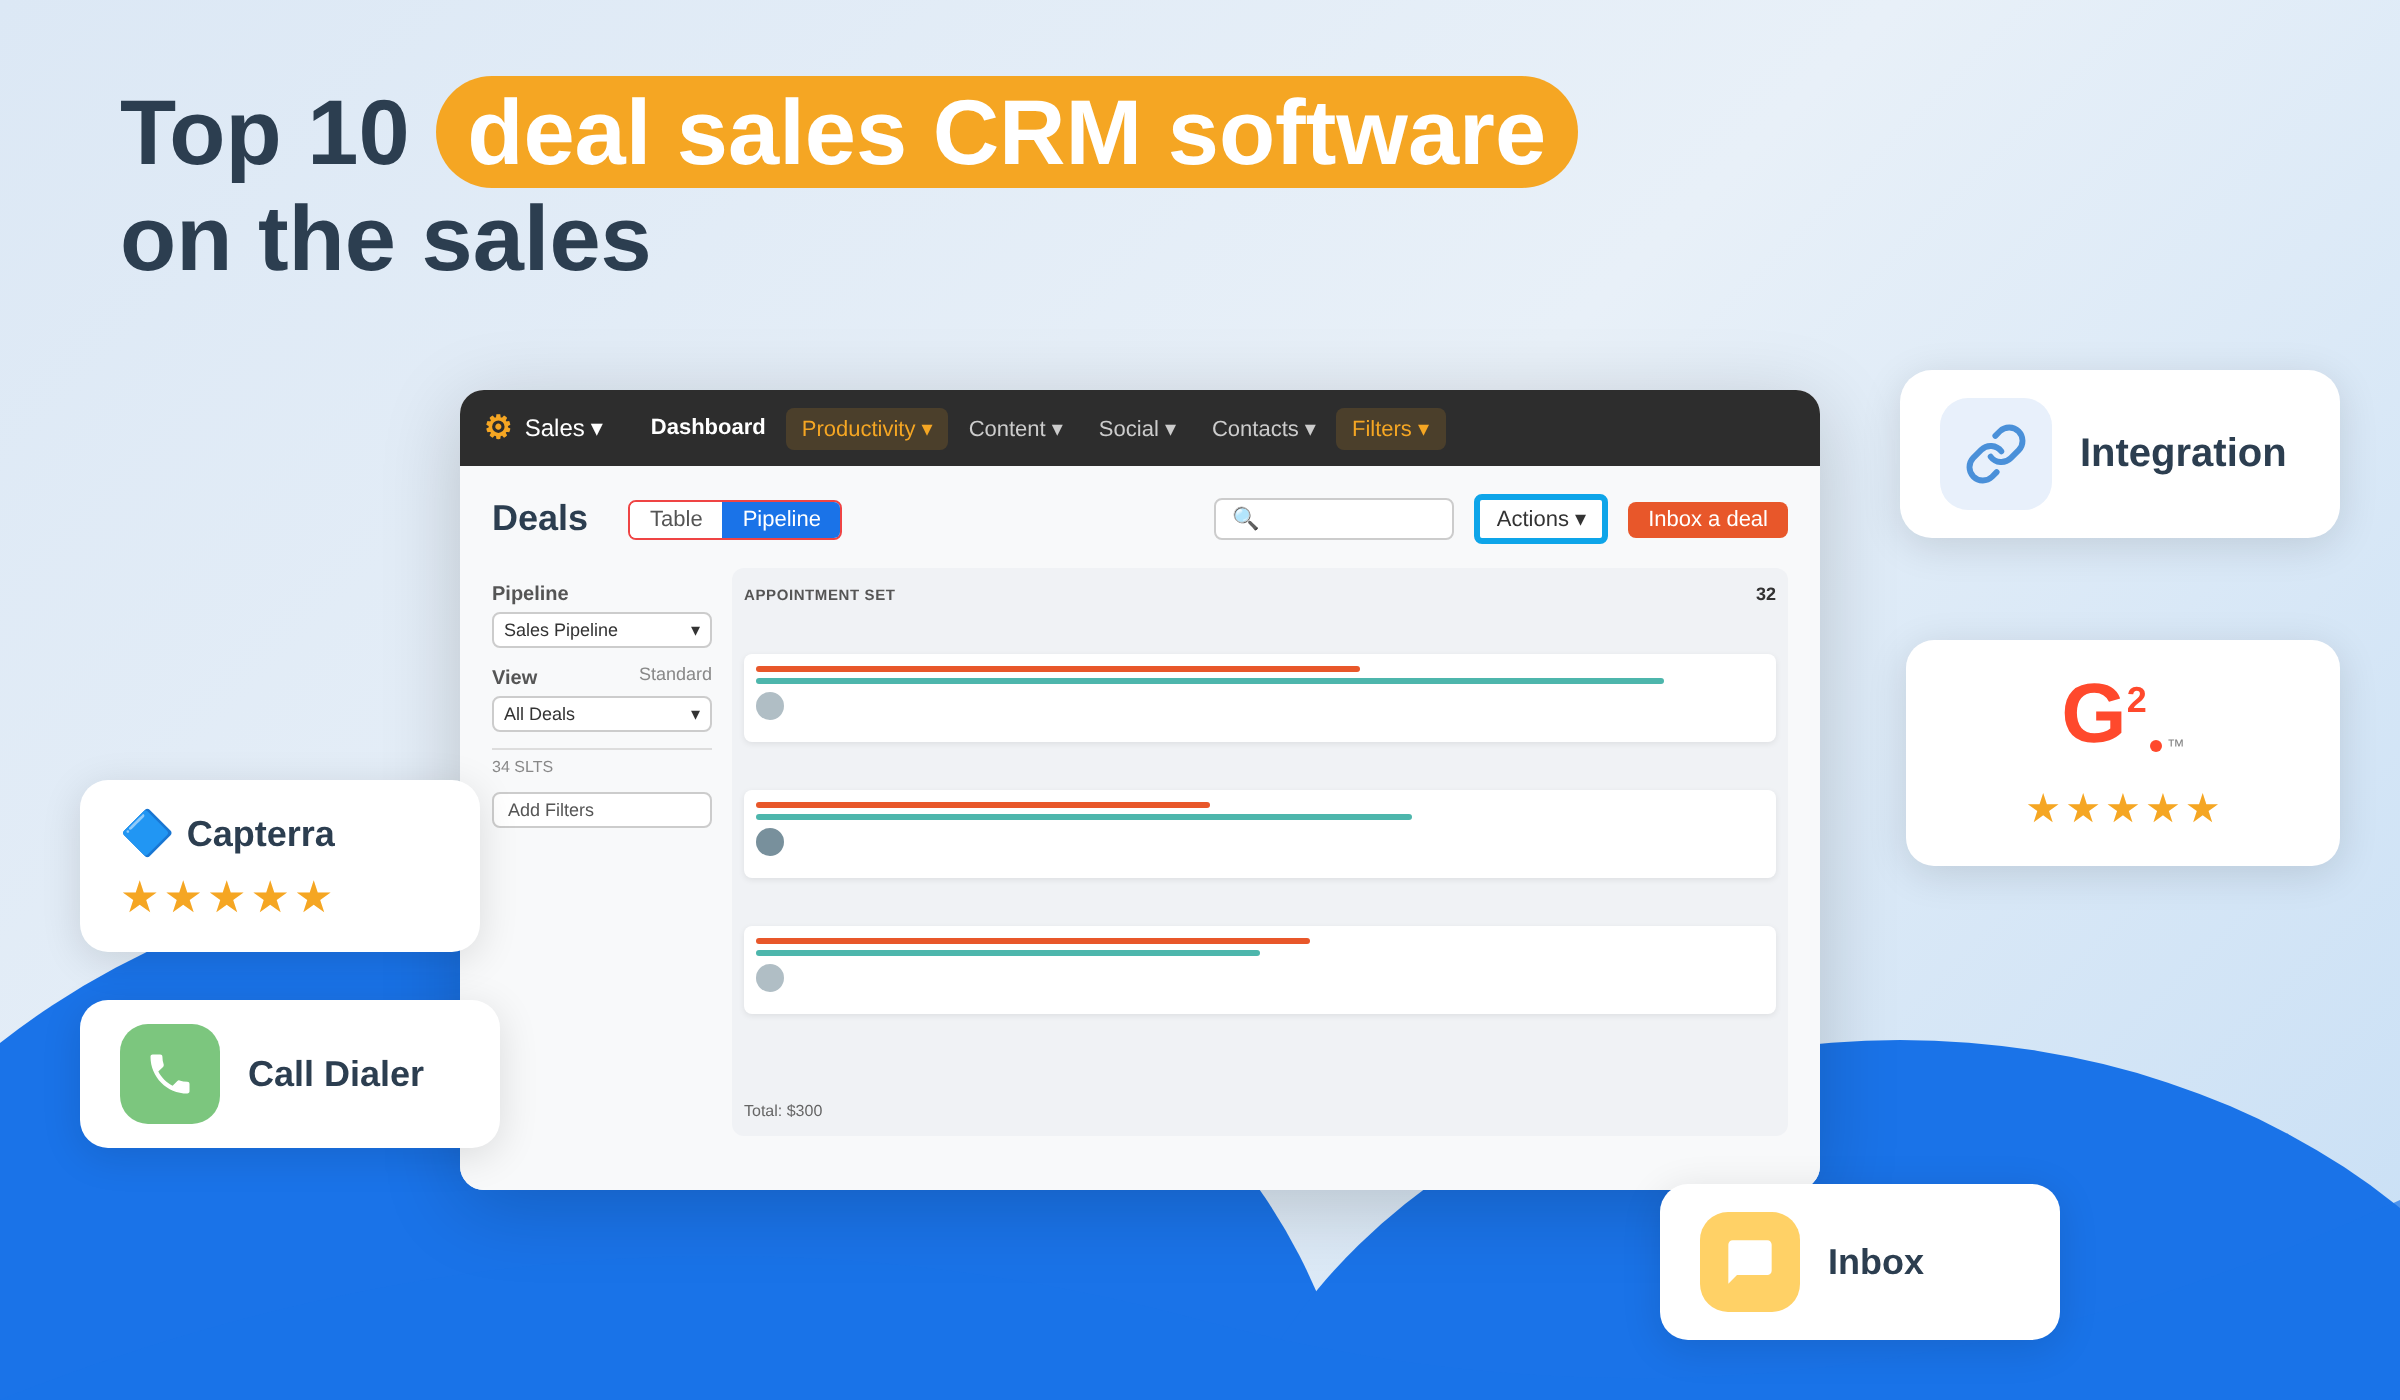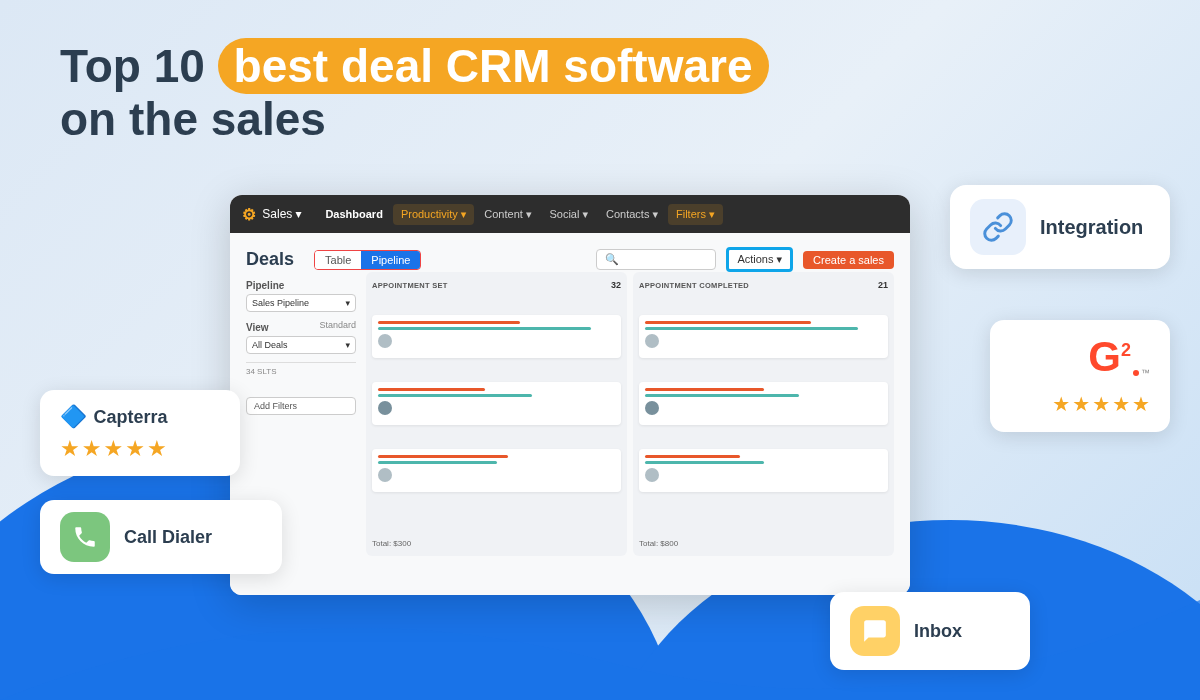--- a/index.html
+++ b/index.html
@@ -106,20 +106,21 @@
 
     
     .crm-body {
       background: #f8f9fa;
       height: calc(100% - 38px);
       padding: 14px 16px;
     }
     .deals-header {
       display: flex;
       align-items: center;
+      margin-bottom: 12px;
       gap: 10px;
     }
     .deals-title {
       font-size: 18px;
       font-weight: 700;
       color: #2c3e50;
       margin-right: 10px;
     }
     .tab-group {
       display: flex;
@@ -199,21 +200,21 @@
       justify-content: space-between;
     }
     .filter-divider {
       border: none;
       border-top: 1px solid #ddd;
       margin: 8px 0 4px;
     }
     .results-text {
       font-size: 8px;
       color: #888;
-      margin-bottom: 21px;
+      margin-bottom: 8px;
     }
     .add-filters-btn {
       border: 1px solid #ccc;
       border-radius: 4px;
       padding: 3px 7px;
       font-size: 9px;
       background: white;
       color: #555;
       cursor: pointer;
     }
@@ -327,22 +328,22 @@
       font-weight: 600;
       color: #2c3e50;
     }
 
     
     .g2-card {
       top: 320px;
       right: 30px;
       padding: 16px 20px;
       flex-direction: column;
-      align-items: flex-end;
-      width: 180px;
+      align-items: center;
+      width: 217px;
       border-radius: 14px;
     }
     .g2-logo {
       font-size: 42px;
       font-weight: 900;
       color: #ff492c;
       line-height: 1;
       margin-bottom: 6px;
     }
     .g2-logo sup {
@@ -382,21 +383,21 @@
     }
     .capterra-stars { display: flex; gap: 2px; }
     .capterra-star { color: #f5a623; font-size: 22px; }
 
     
     .call-dialer-card {
       top: 500px;
       left: 40px;
       padding: 12px 20px;
       gap: 14px;
-      width: 242px;
+      width: 210px;
       border-radius: 14px;
     }
     .call-icon-bg {
       width: 50px;
       height: 50px;
       background: #7cc67e;
       border-radius: 14px;
       display: flex;
       align-items: center;
       justify-content: center;
@@ -451,21 +452,21 @@
 <div class="bg-container">
   <svg class="bg-wave" viewBox="0 0 1200 300" preserveAspectRatio="none">
     <ellipse cx="280" cy="350" rx="400" ry="320" fill="#1a73e8"></ellipse>
     <ellipse cx="950" cy="400" rx="350" ry="280" fill="#1a73e8"></ellipse>
     <path d="M0,300 Q300,180 600,260 Q900,340 1200,200 L1200,700 L0,700 Z" fill="#1a73e8" opacity="0.7"></path>
   </svg>
 </div>
 
 <div class="title-area">
   <div class="title-line1">
-    <span>Top 10 </span><span class="title-highlight">best deal CRM software</span>
+    <span>Top 10 </span><span class="title-highlight">deal sales CRM software</span>
   </div>
   <div class="title-line2">on the sales</div>
 </div>
 
 <div class="crm-window">
 
   <div class="crm-nav">
     <span class="nav-logo">⚙</span>
     <span class="nav-sales">
       <span>Sales</span>
@@ -484,21 +485,21 @@
     <div class="deals-header">
       <span class="deals-title">Deals</span>
       <div class="tab-group">
         <div class="tab-btn">Table</div>
         <div class="tab-btn active">Pipeline</div>
       </div>
       <div class="search-bar">
         <span>🔍</span>
       </div>
       <div class="actions-btn">Actions ▾</div>
-      <div class="create-deal-btn">Create a sales</div>
+      <div class="create-deal-btn">Inbox a deal</div>
     </div>
 
     <div class="pipeline-area">
 
       <div class="sidebar-filters">
         <div class="filter-label">Pipeline</div>
         <div class="filter-select">
           <span>Sales Pipeline</span>
           <span>▾</span>
         </div>
@@ -533,42 +534,20 @@
             <span class="deal-avatar dark"></span>
           </div>
           <div class="deal-card">
             <div class="deal-bar-red" style="width:55%"></div>
             <div class="deal-bar-teal short"></div>
             <span class="deal-avatar"></span>
           </div>
           <div class="col-total">Total: $300</div>
         </div>
 
-        <div class="kanban-col">
-          <div class="col-header">
-            <span class="col-title">APPOINTMENT COMPLETED</span>
-            <span class="col-count">21</span>
-          </div>
-          <div class="deal-card">
-            <div class="deal-bar-red" style="width:70%"></div>
-            <div class="deal-bar-teal long"></div>
-            <span class="deal-avatar"></span>
-          </div>
-          <div class="deal-card">
-            <div class="deal-bar-red" style="width:50%"></div>
-            <div class="deal-bar-teal med"></div>
-            <span class="deal-avatar dark"></span>
-          </div>
-          <div class="deal-card">
-            <div class="deal-bar-red" style="width:40%"></div>
-            <div class="deal-bar-teal short"></div>
-            <span class="deal-avatar"></span>
-          </div>
-          <div class="col-total">Total: $800</div>
-        </div>
 
       </div>
     </div>
   </div>
 </div>
 
 <div class="float-card integration-card">
   <div class="integration-icon-bg">
     <svg width="32" height="32" viewBox="0 0 24 24" fill="none">
       <path d="M10 13a5 5 0 0 0 7.54.54l3-3a5 5 0 0 0-7.07-7.07l-1.72 1.71" stroke="#4a90d9" stroke-width="2.2" stroke-linecap="round" stroke-linejoin="round"></path>

